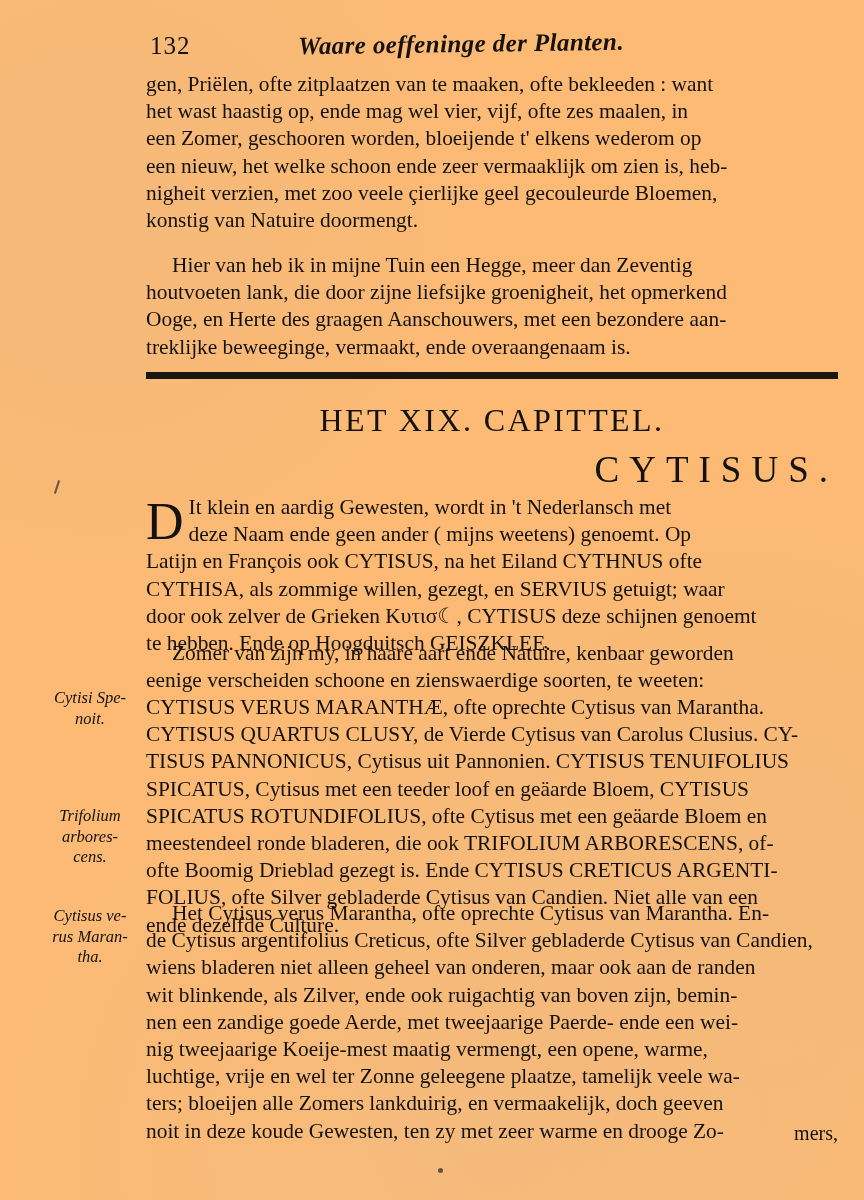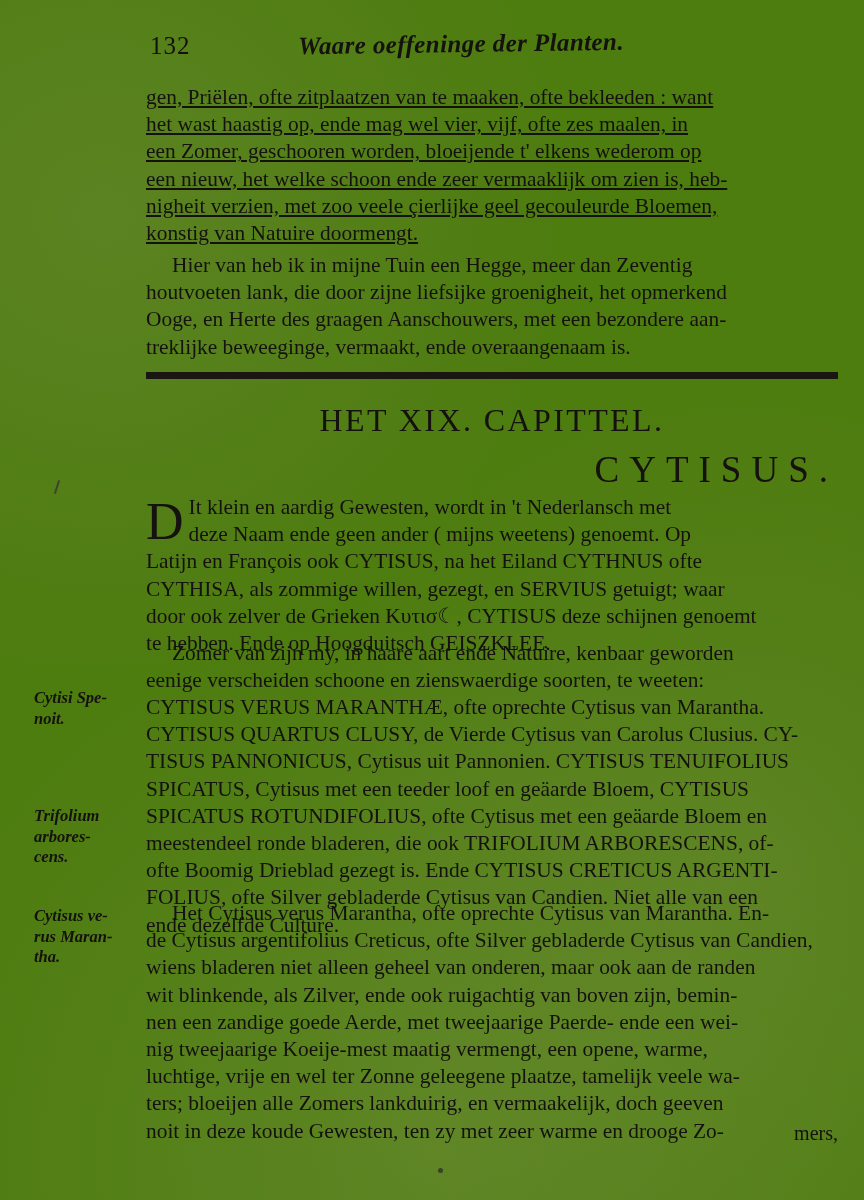--- a/index.html
+++ b/index.html
@@ -11,21 +11,21 @@
     width: 864px;
     height: 1200px;
     position: relative;
     overflow: hidden;
     font-family: "Liberation Serif", serif;
     color: #14110e;
   }
   .page {
     position: absolute;
     inset: 0;
-    background: #4d7c0f;
+    background: #fdba74;
   }
   
   .page::before {
     content: "";
     position: absolute;
     inset: 0;
     background:
       radial-gradient(circle at 12% 18%, rgba(190,180,160,0.13), rgba(255,255,255,0) 38%),
       radial-gradient(circle at 86% 72%, rgba(190,178,150,0.12), rgba(255,255,255,0) 42%),
       radial-gradient(circle at 50% 96%, rgba(200,190,170,0.14), rgba(255,255,255,0) 45%);
@@ -73,21 +73,21 @@
   }
   .textblock p {
     margin: 0;
   }
   .ln {
     display: block;
     white-space: nowrap;
   }
   .indent { text-indent: 26px; }
   
-  #para-top { top: 84px; text-decoration: underline; }
+  #para-top { top: 71px; }
   #para-hier { top: 252px; }
 
   
   .rule {
     position: absolute;
     left: 146px;
     top: 372px;
     width: 692px;
     height: 4px;
     background: #1a1713;
@@ -139,22 +139,21 @@
   #para-het { top: 900px; }
 
   
   .marginalia {
     position: absolute;
     left: 34px;
     width: 112px;
     font-size: 16.5px;
     line-height: 20.5px;
     font-style: italic;
-    text-align: left;
-    font-weight: bold;
+    text-align: center;
   }
   .marginalia .ln { white-space: nowrap; }
   #note-1 { top: 688px; }
   #note-2 { top: 806px; }
   #note-3 { top: 906px; }
 
   
   .catchword {
     position: absolute;
     right: 26px;

